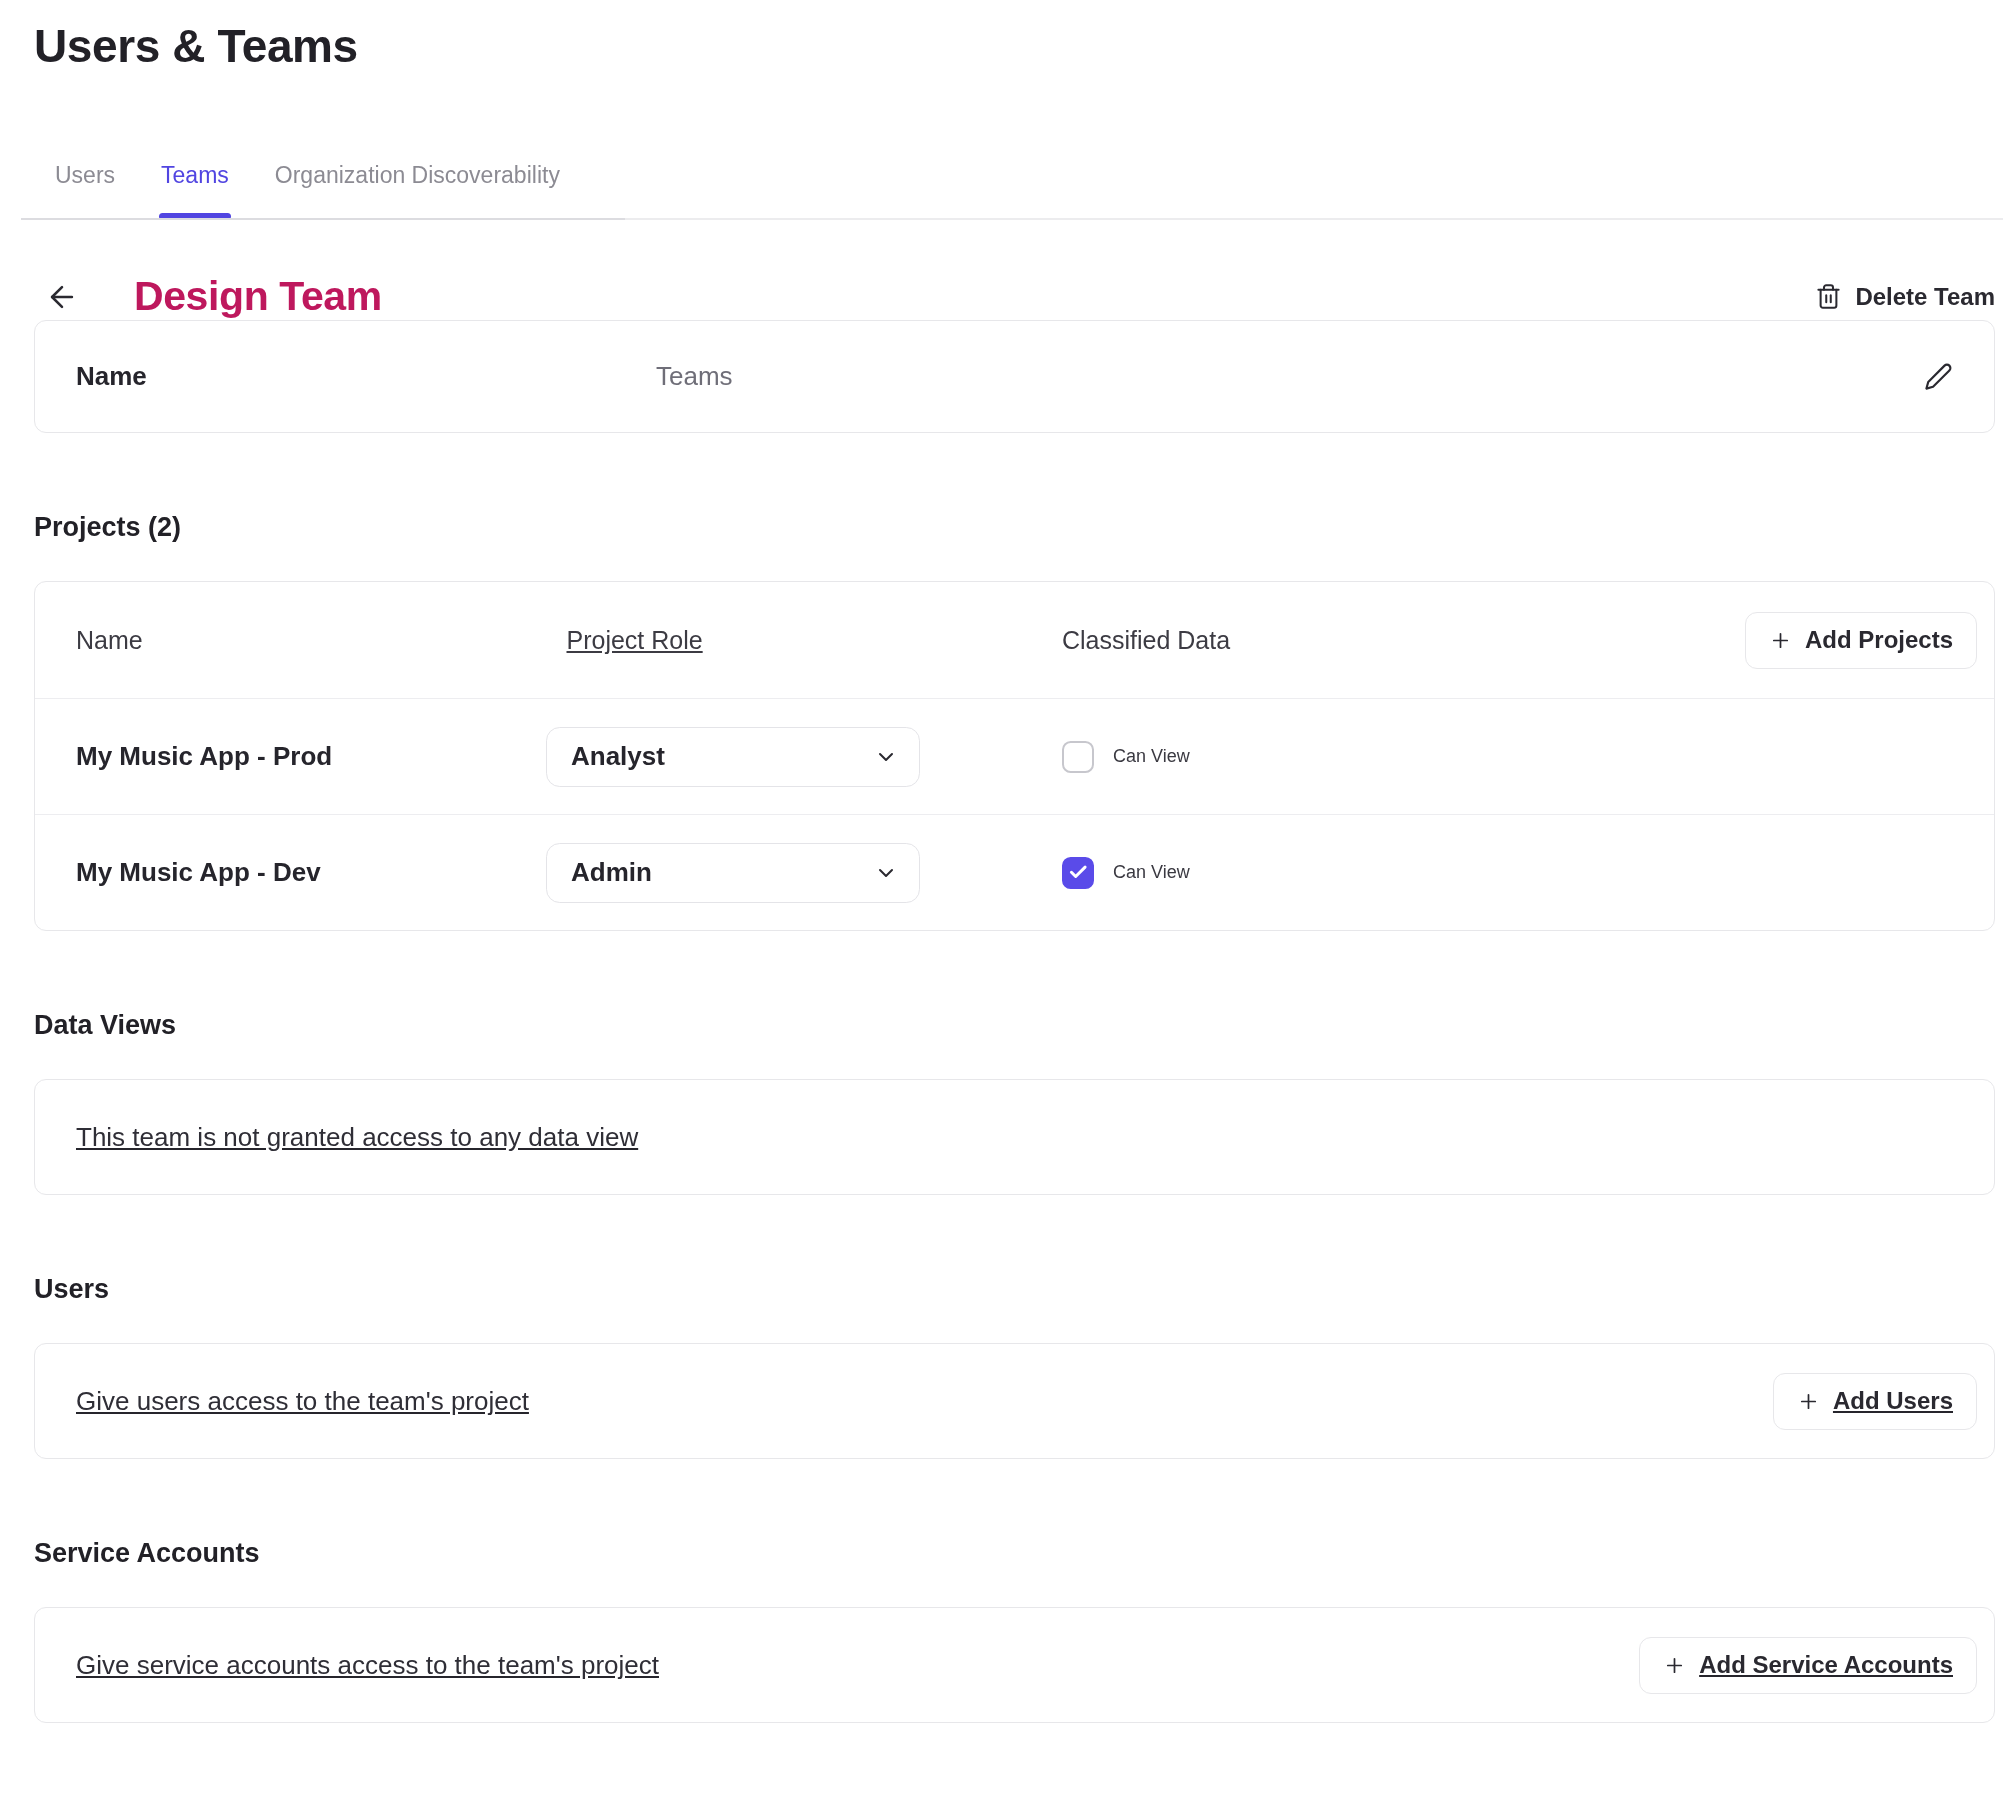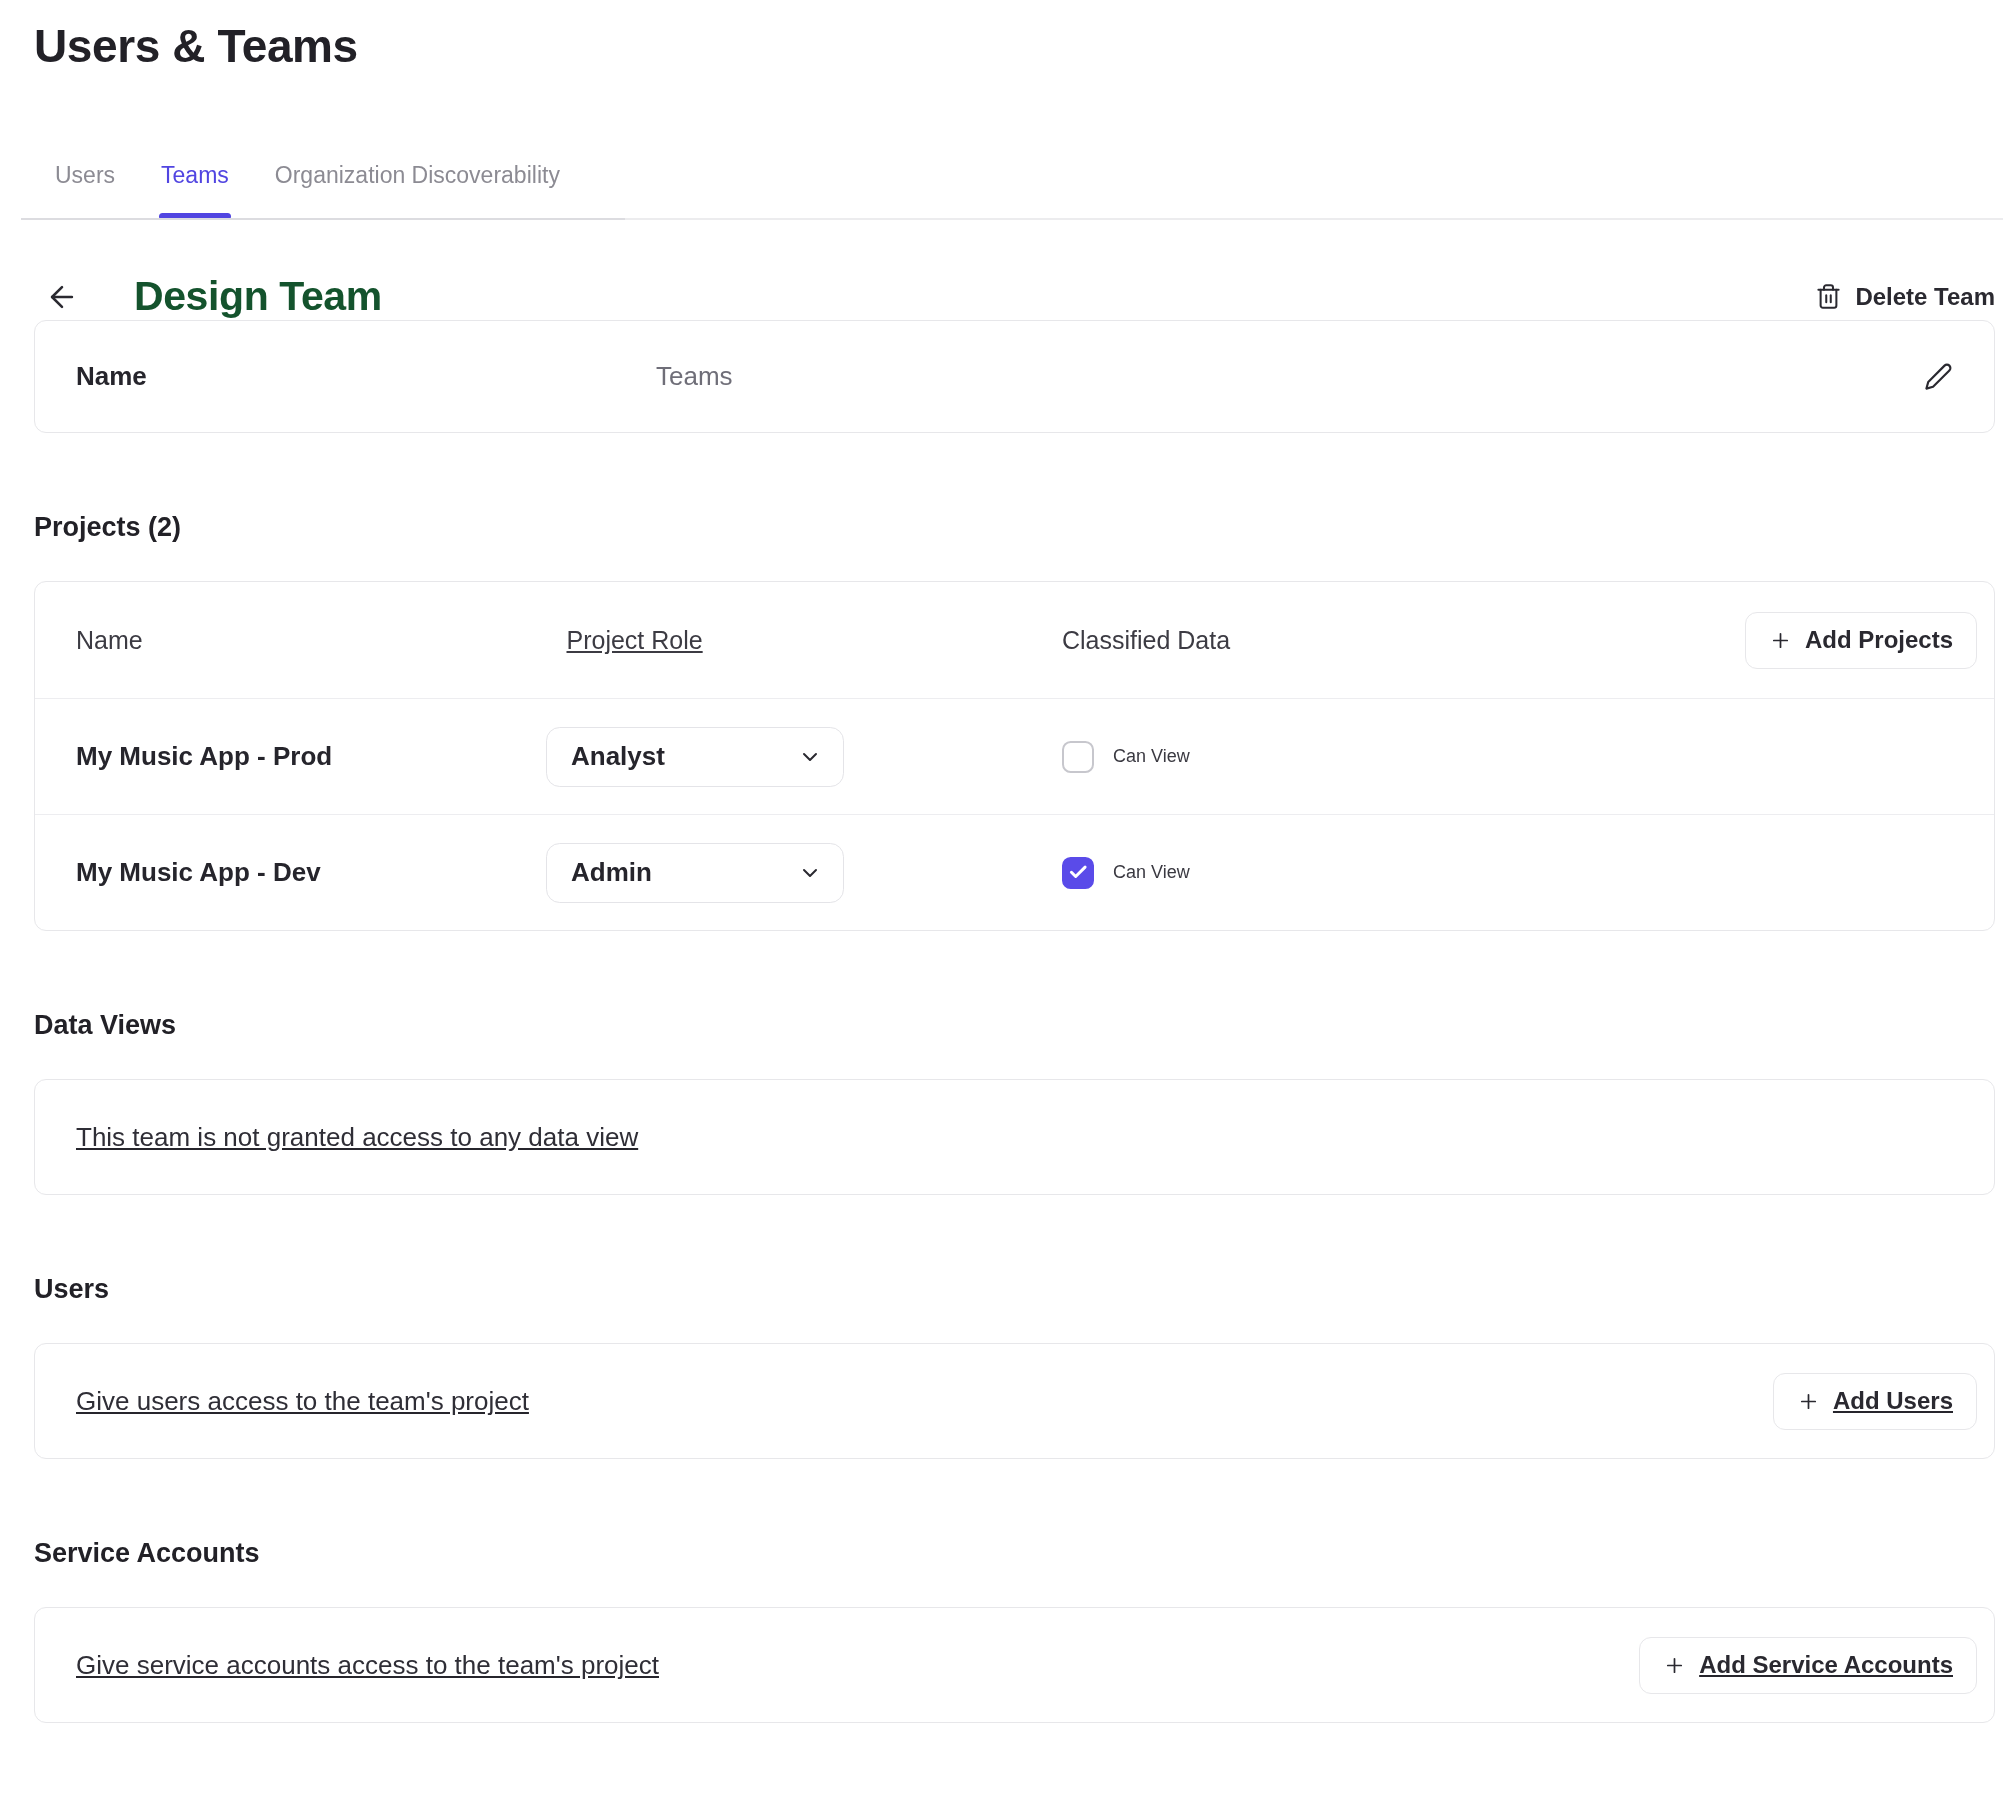--- a/index.html
+++ b/index.html
@@ -46,21 +46,21 @@
   
   .team-header{
     display:flex;align-items:center;
     margin:53px 22px 0 43px;
   }
   .back-btn{
     background:none;border:none;cursor:pointer;color:#2a2930;
     width:38px;height:38px;display:flex;align-items:center;justify-content:center;
   }
   .back-btn svg{width:34px;height:34px;}
-  .team-title{font-size:41px;font-weight:700;letter-spacing:-0.4px;margin-left:53px;color:#14532d;}
+  .team-title{font-size:41px;font-weight:700;letter-spacing:-0.4px;margin-left:53px;color:#be185d;}
   .delete-btn{
     margin-left:auto;display:flex;align-items:center;gap:13.7px;
     background:none;border:none;cursor:pointer;color:#2a2930;
     font-family:inherit;font-size:24px;font-weight:600;
   }
   .delete-btn svg{width:27px;height:27px;}
 
   
   .section-heading{
     font-size:27px;font-weight:700;color:#222127;
@@ -90,21 +90,21 @@
     grid-template-columns:470px 516px 1fr auto;
     align-items:center;
     height:116px;
     padding:0 17px 0 41px;
   }
   .trow + .trow{border-top:1.7px solid var(--divider);}
   .th{font-size:25px;font-weight:400;color:#3c3b43;}
   .th-role{padding-left:20.5px;text-decoration:underline;}
   .cell-name{font-size:26px;font-weight:700;color:var(--ink);}
   .select{
-    width:298px;height:60px;border:1.7px solid #e4e4e8;border-radius:13.7px;
+    width:374px;height:60px;border:1.7px solid #e4e4e8;border-radius:13.7px;
     display:flex;align-items:center;padding:0 21px 0 24px;cursor:pointer;
     background:#fff;
   }
   .select-value{font-size:26px;font-weight:600;color:var(--ink);}
   .select svg{margin-left:auto;width:24px;height:24px;color:#2a2930;}
   .classified-cell{display:flex;align-items:center;gap:19px;}
   .checkbox{
     width:32px;height:32px;border-radius:8.6px;flex:0 0 auto;
     border:2.6px solid #c7c7cd;background:#fff;cursor:pointer;
     display:flex;align-items:center;justify-content:center;color:#fff;

